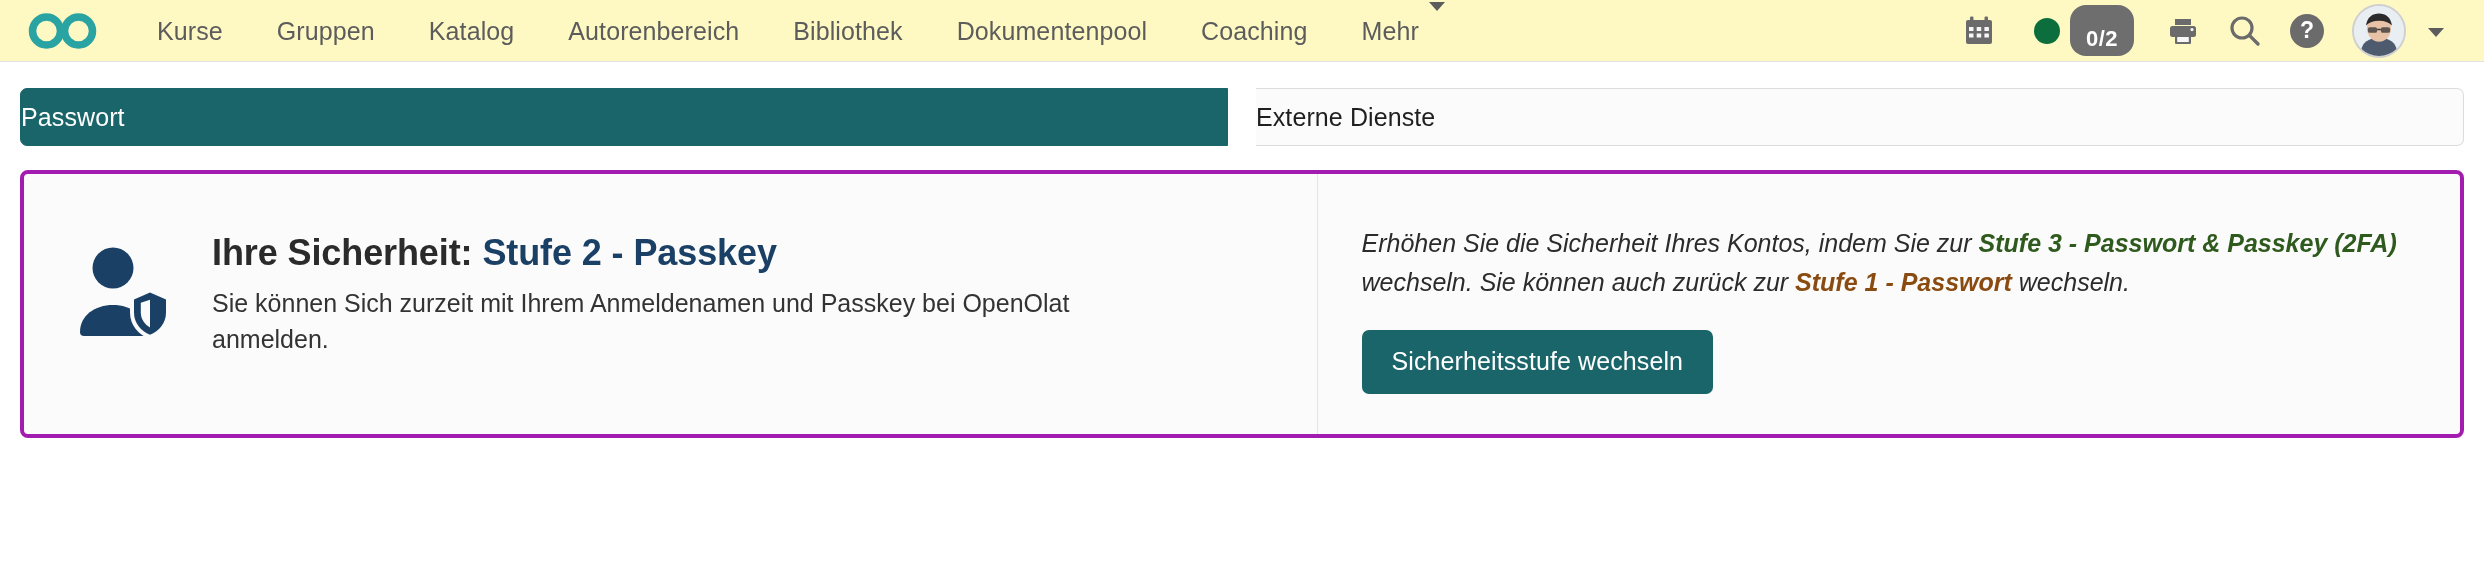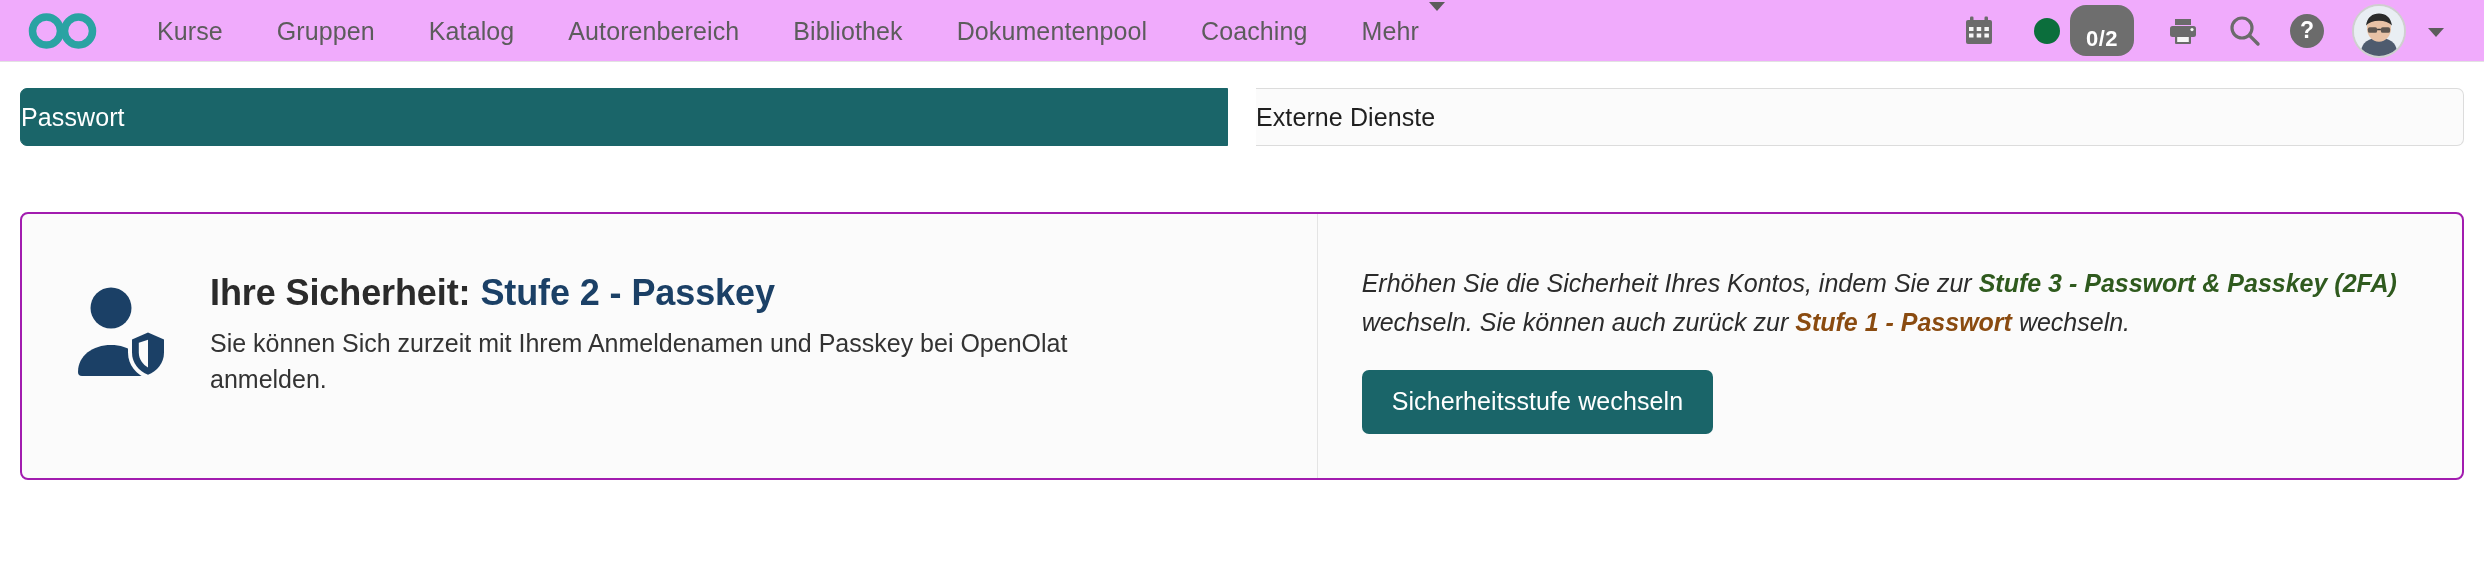--- a/index.html
+++ b/index.html
@@ -6,21 +6,21 @@
   html, body {
     width: 2484px; height: 566px;
     font-family: "Liberation Sans", sans-serif;
     background: #ffffff;
     overflow: hidden;
   }
 
   
   .header {
     height: 62px;
-    background: #f0abfc;
+    background: #fef9c3;
     border-bottom: 1px solid #e2e2e2;
     display: flex;
     align-items: center;
     padding: 0 32px 0 26px;
     position: relative;
   }
   .logo {
     width: 76px; height: 44px;
     display: flex; align-items: center; justify-content: center;
     flex: 0 0 auto;
@@ -136,26 +136,25 @@
     color: #1f1f1f;
     border: 1px solid #dcdcdc;
     border-left: none;
     border-radius: 0 7px 7px 0;
     margin-left: 28px;
   }
 
   
   .panel-wrap { padding: 24px 20px 0 20px; }
   .panel {
-    border: 2px solid #a21caf;
+    border: 4px solid #a21caf;
     border-radius: 8px;
     background: #fbfbfb;
     display: flex;
     min-height: 268px;
-    margin-top: 42px;
   }
   .panel-left {
     flex: 0 0 53.1%;
     display: flex;
     align-items: flex-start;
     padding: 52px 40px 40px 48px;
     border-right: 1px solid #e4e4e4;
   }
   .shield-user-icon {
     flex: 0 0 auto;

